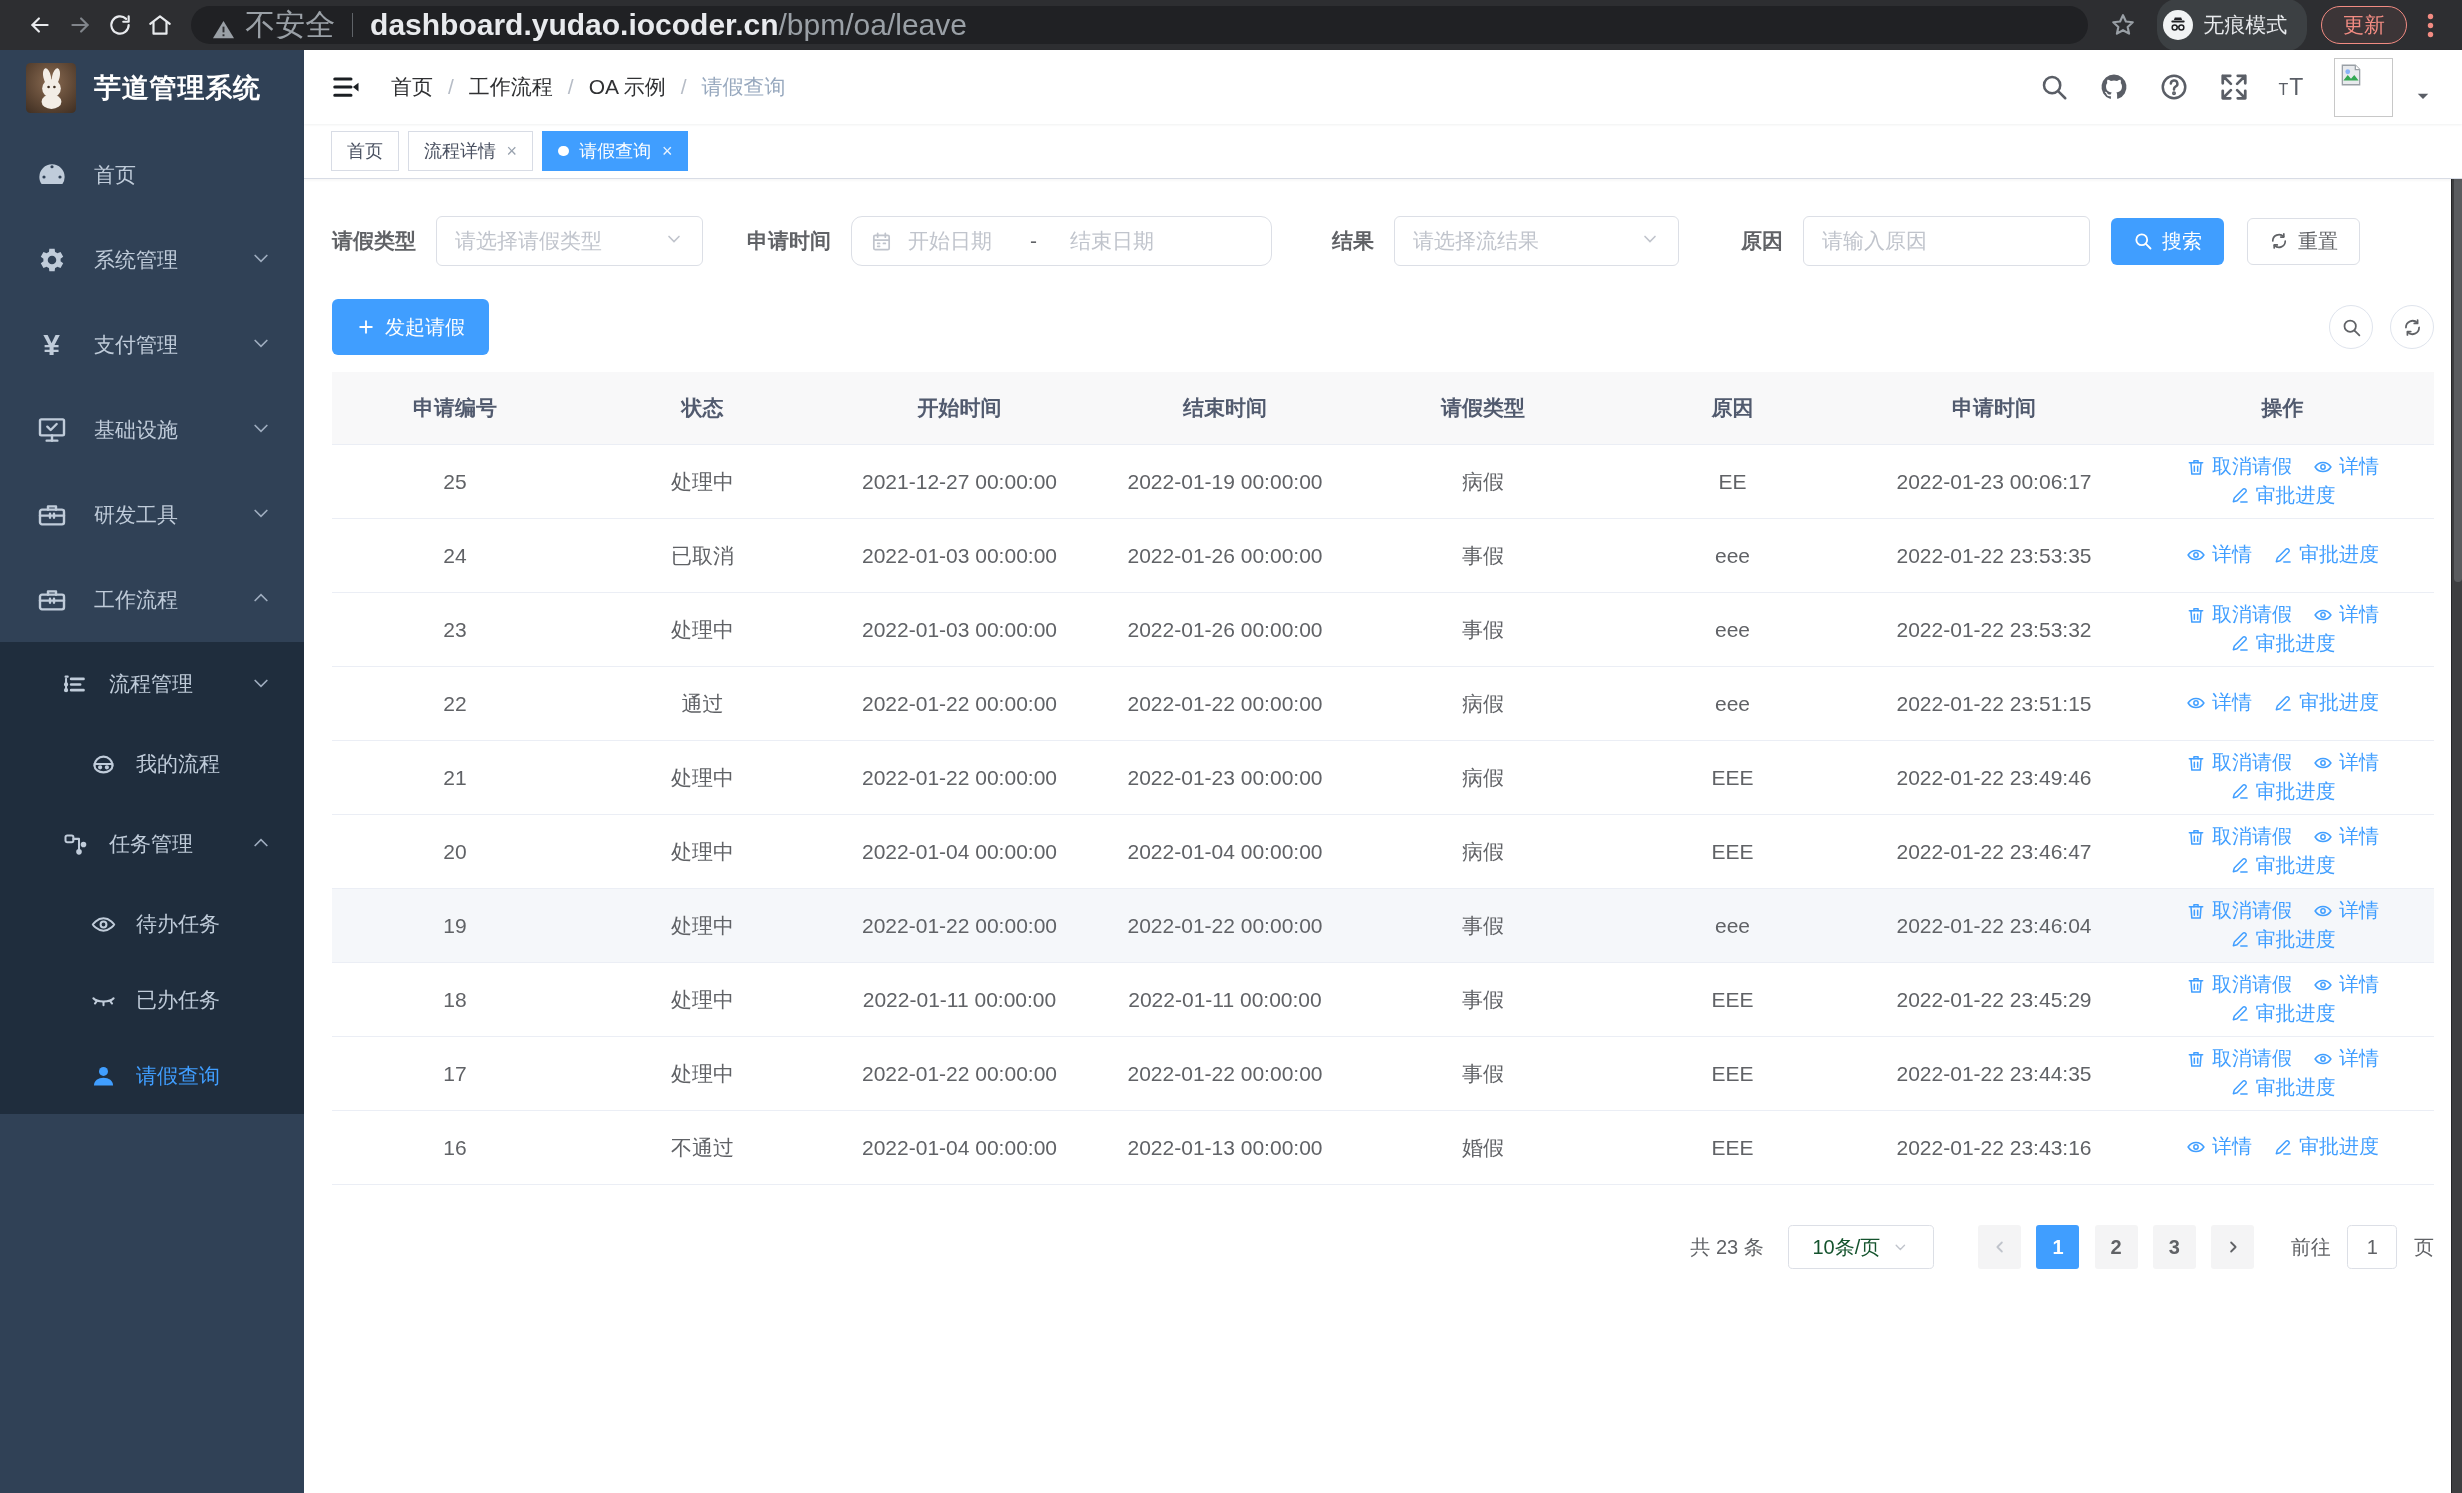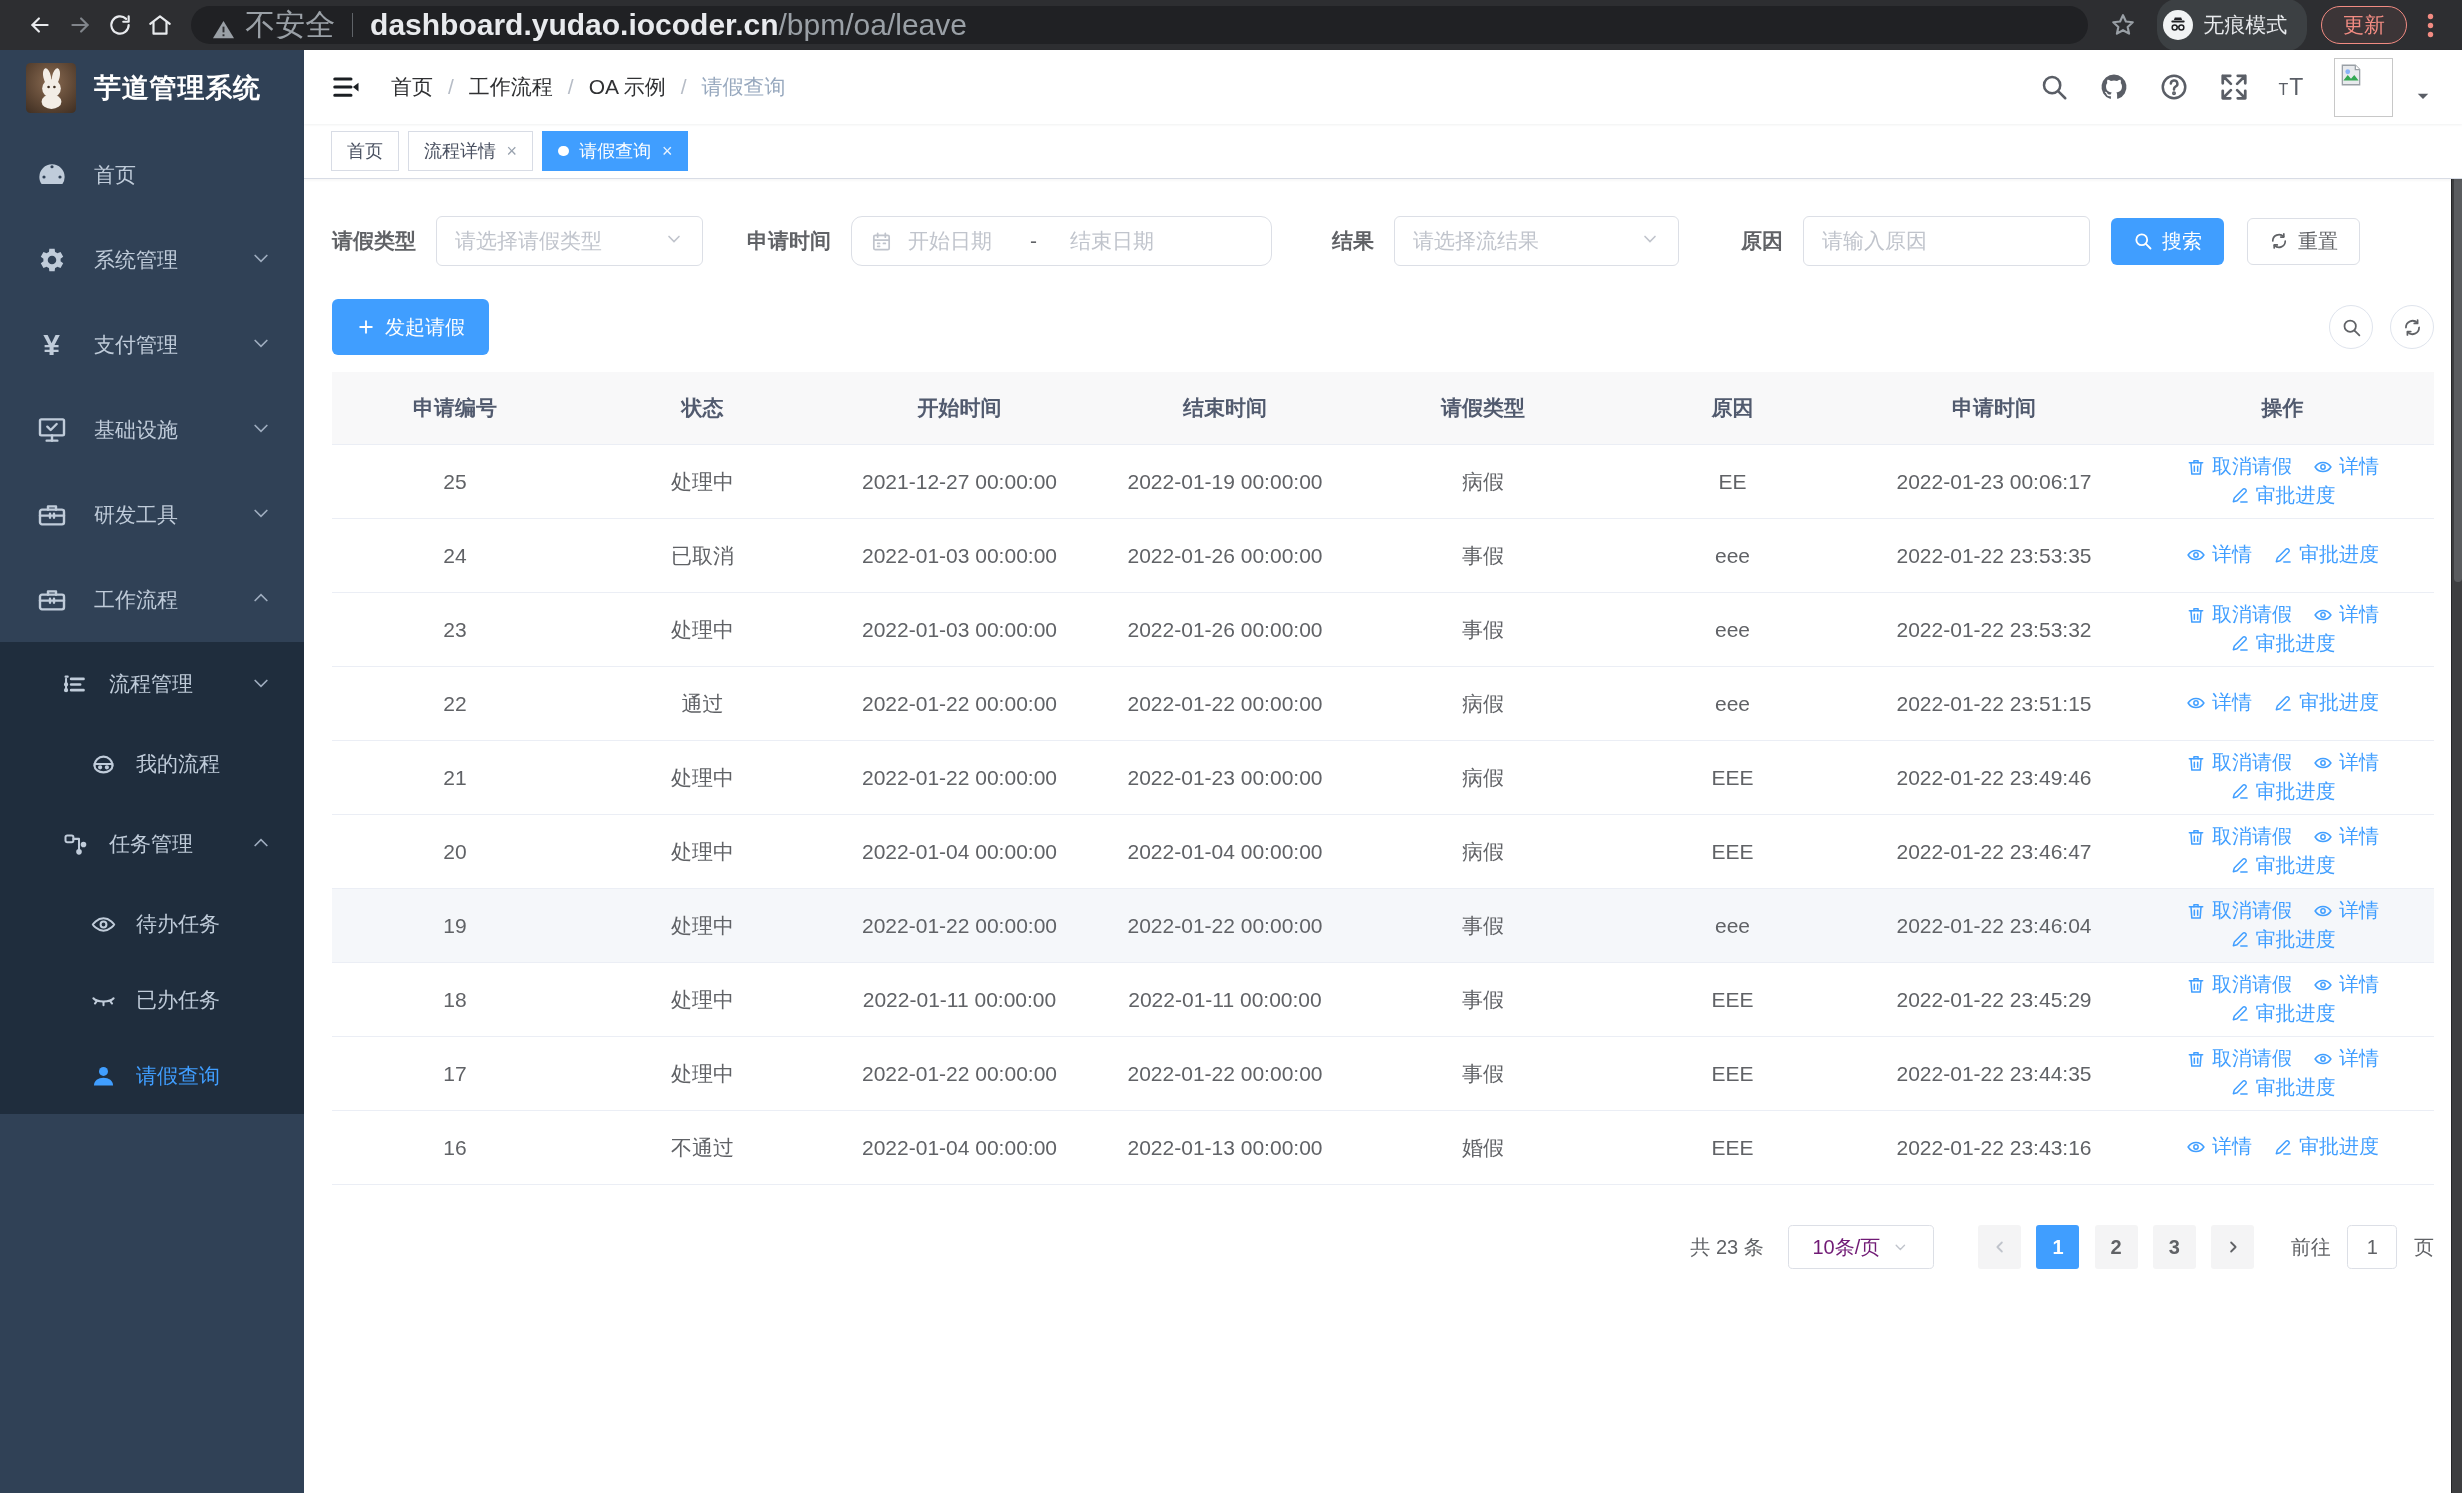--- a/index.html
+++ b/index.html
@@ -109,21 +109,21 @@
   table.grid { margin-top: 16.7px; width: 2102px; border-collapse: collapse; table-layout: fixed; }
   table.grid th { background: #f8f8f9; color: #515a6e; font-size: 21px; font-weight: 700; height: 73px; text-align: center; border-bottom: 1.5px solid #ebeef5; }
   table.grid td { height: 74px; font-size: 21px; color: #606266; text-align: center; border-bottom: 1.5px solid #ebeef5; }
   tr.hl td { background: #f5f7fa; }
   .act-link { color: #409eff; font-size: 20px; display: inline-flex; align-items: center; gap: 6px; margin: 0 10.6px; cursor: pointer; white-space: nowrap; }
   .act-link svg { width: 20px; height: 20px; }
 
   
   .pagination { margin-top: 40px; display: flex; justify-content: flex-end; align-items: center; font-size: 20px; color: #606266; }
   .pg-total { margin-right: 24px; }
-  .pg-size { width: 146px; height: 44px; border: 1.5px solid #dcdfe6; border-radius: 4.6px; display: flex; align-items: center; justify-content: center; gap: 12px; color: #701a75; margin-right: 37px; background:#fff; cursor: pointer; }
+  .pg-size { width: 146px; height: 44px; border: 1.5px solid #dcdfe6; border-radius: 4.6px; display: flex; align-items: center; justify-content: center; gap: 12px; color: #14532d; margin-right: 37px; background:#fff; cursor: pointer; }
   .pg-size svg { width: 16.7px; height: 16.7px; color: #c0c4cc; }
   .pg-btn { min-width: 43px; height: 44px; border-radius: 3px; background: #f4f4f5; color: #606266; display: flex; align-items: center; justify-content: center; margin: 0 7.6px; font-weight: 700; cursor: pointer; }
   .pg-btn svg { width: 18px; height: 18px; }
   .pg-btn.disabled { color: #c0c4cc; cursor: default; }
   .pg-btn.active { background: #409eff; color: #fff; }
   .pg-goto { margin-left: 29px; display: flex; align-items: center; gap: 16.7px; }
   .pg-input { width: 50px; height: 44px; border: 1.5px solid #dcdfe6; border-radius: 4.6px; text-align: center; font-size: 20px; color: #606266; font-family: inherit; background:#fff; }
 
   
   .page-scrollbar { position: absolute; right: 0; top: 50px; width: 10.6px; height: 1443px; background: #3d3e40; border-left: 0.8px solid #242527; }

